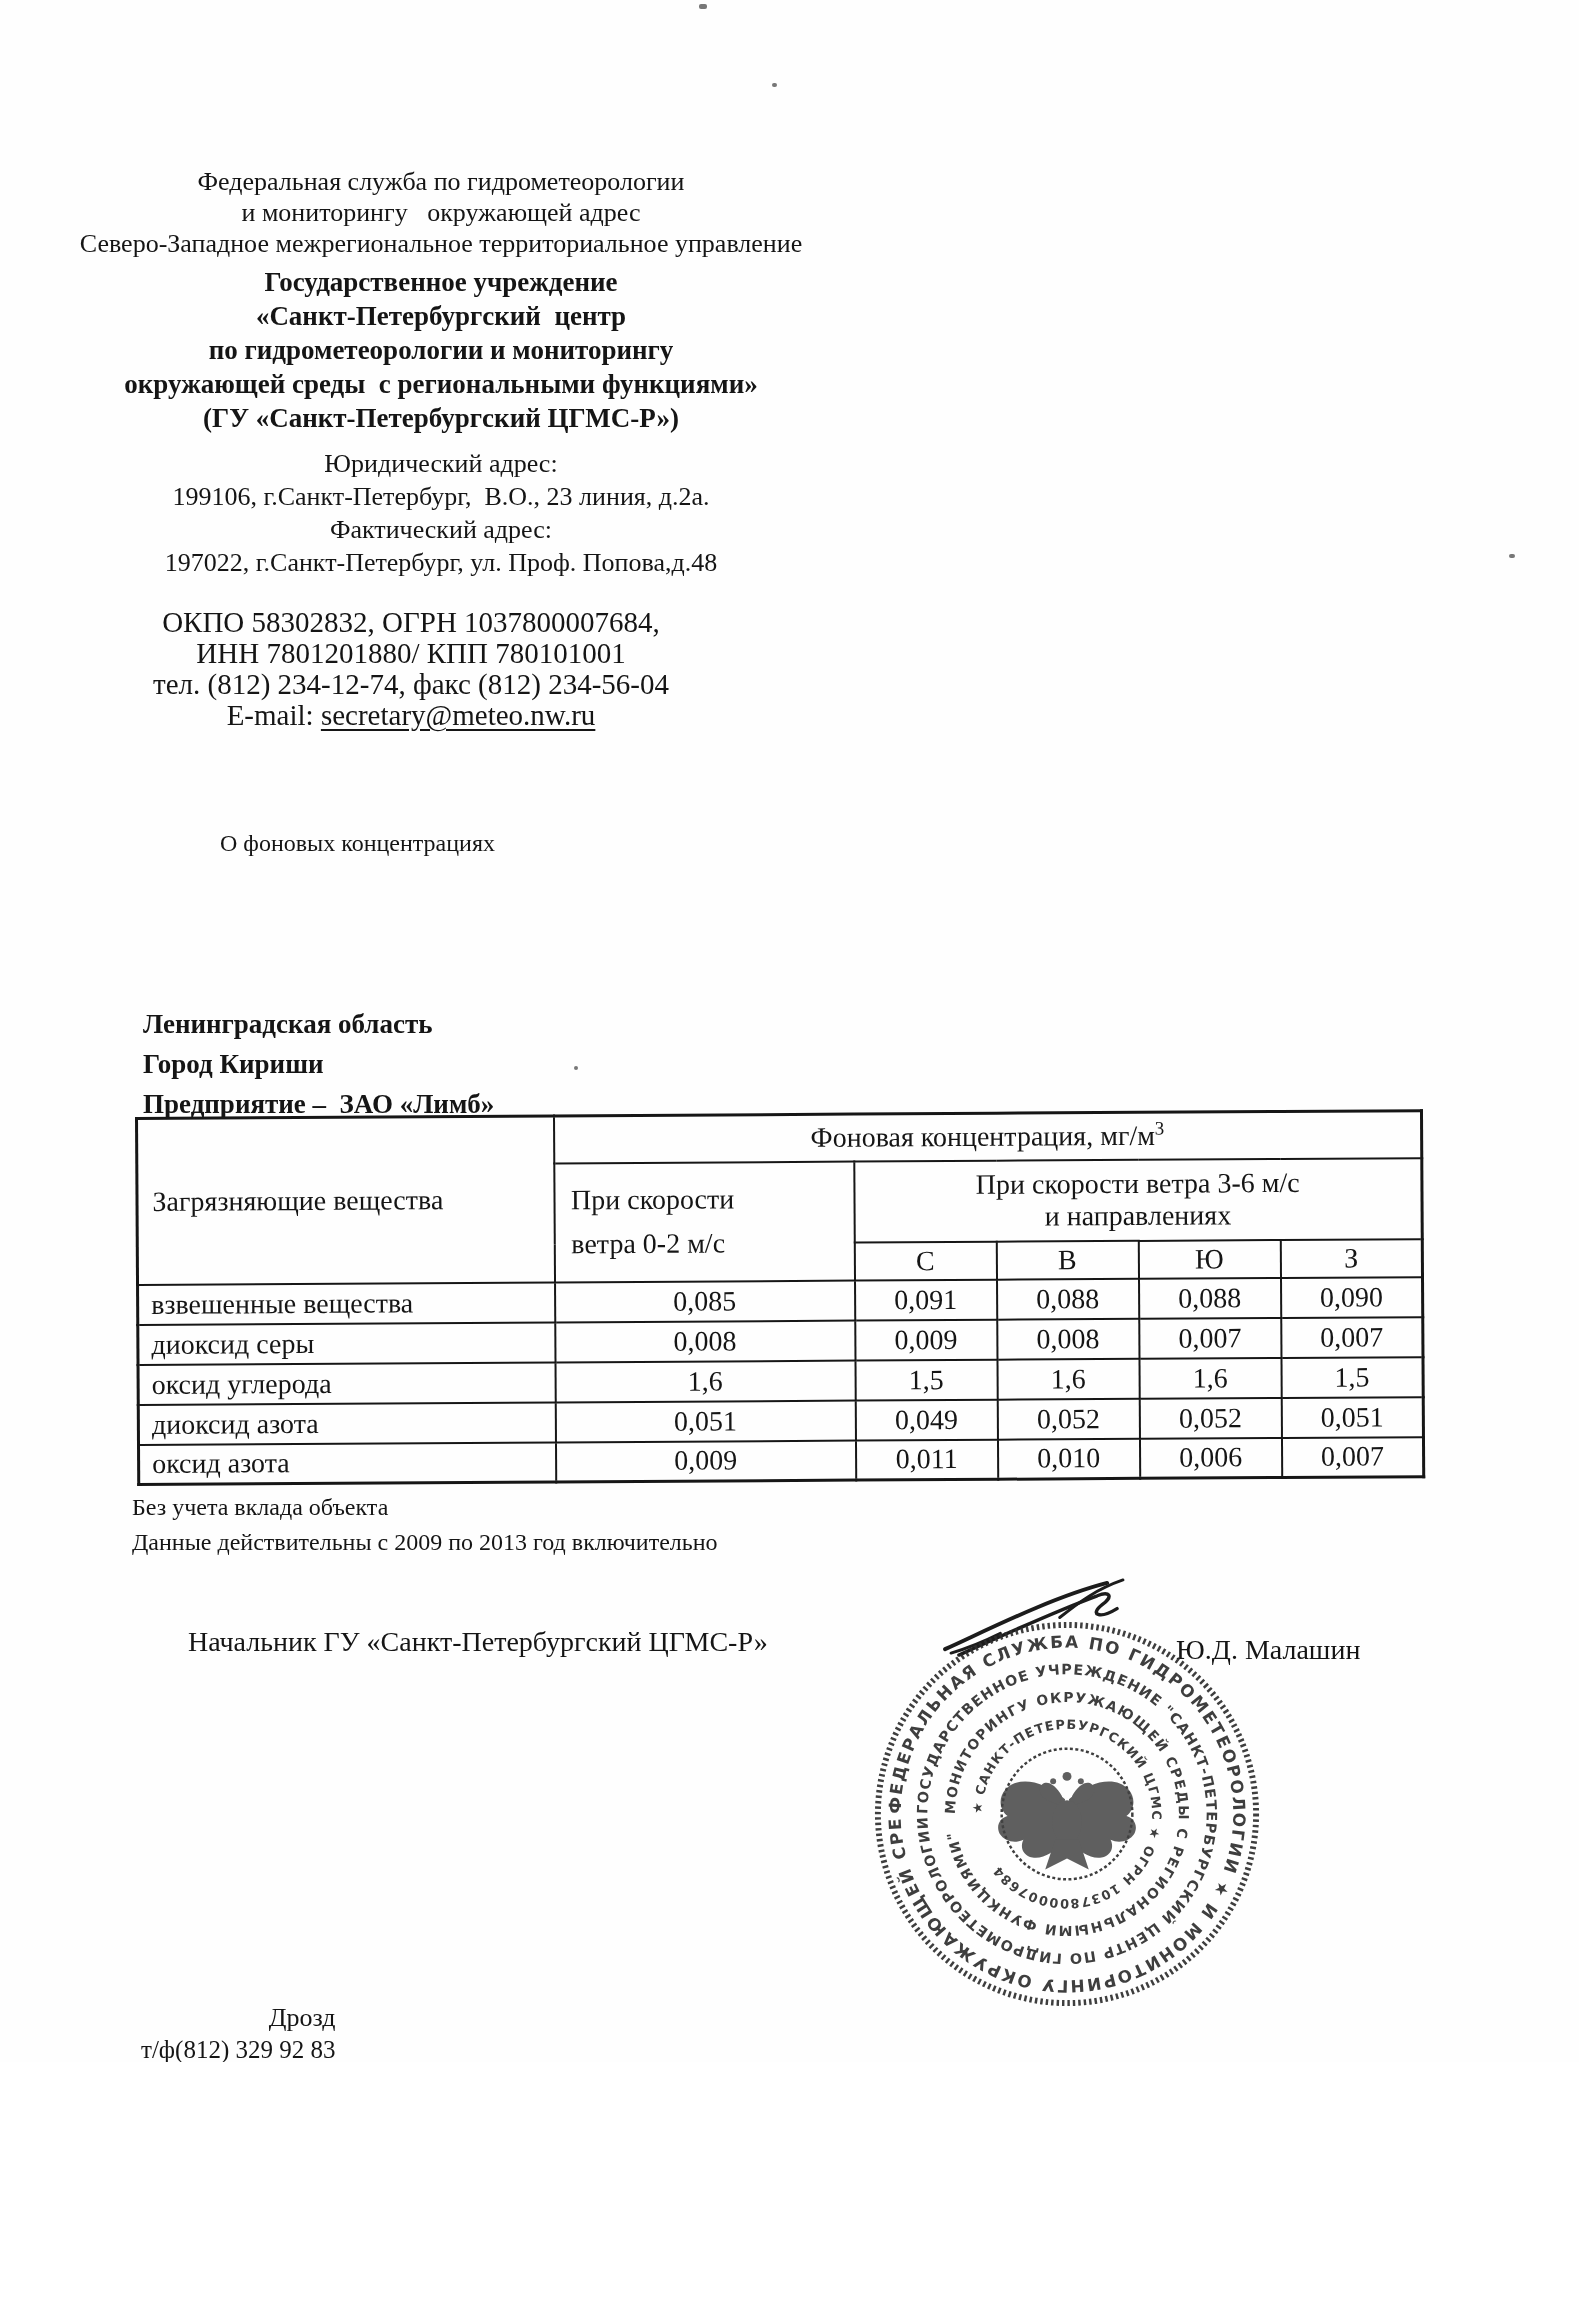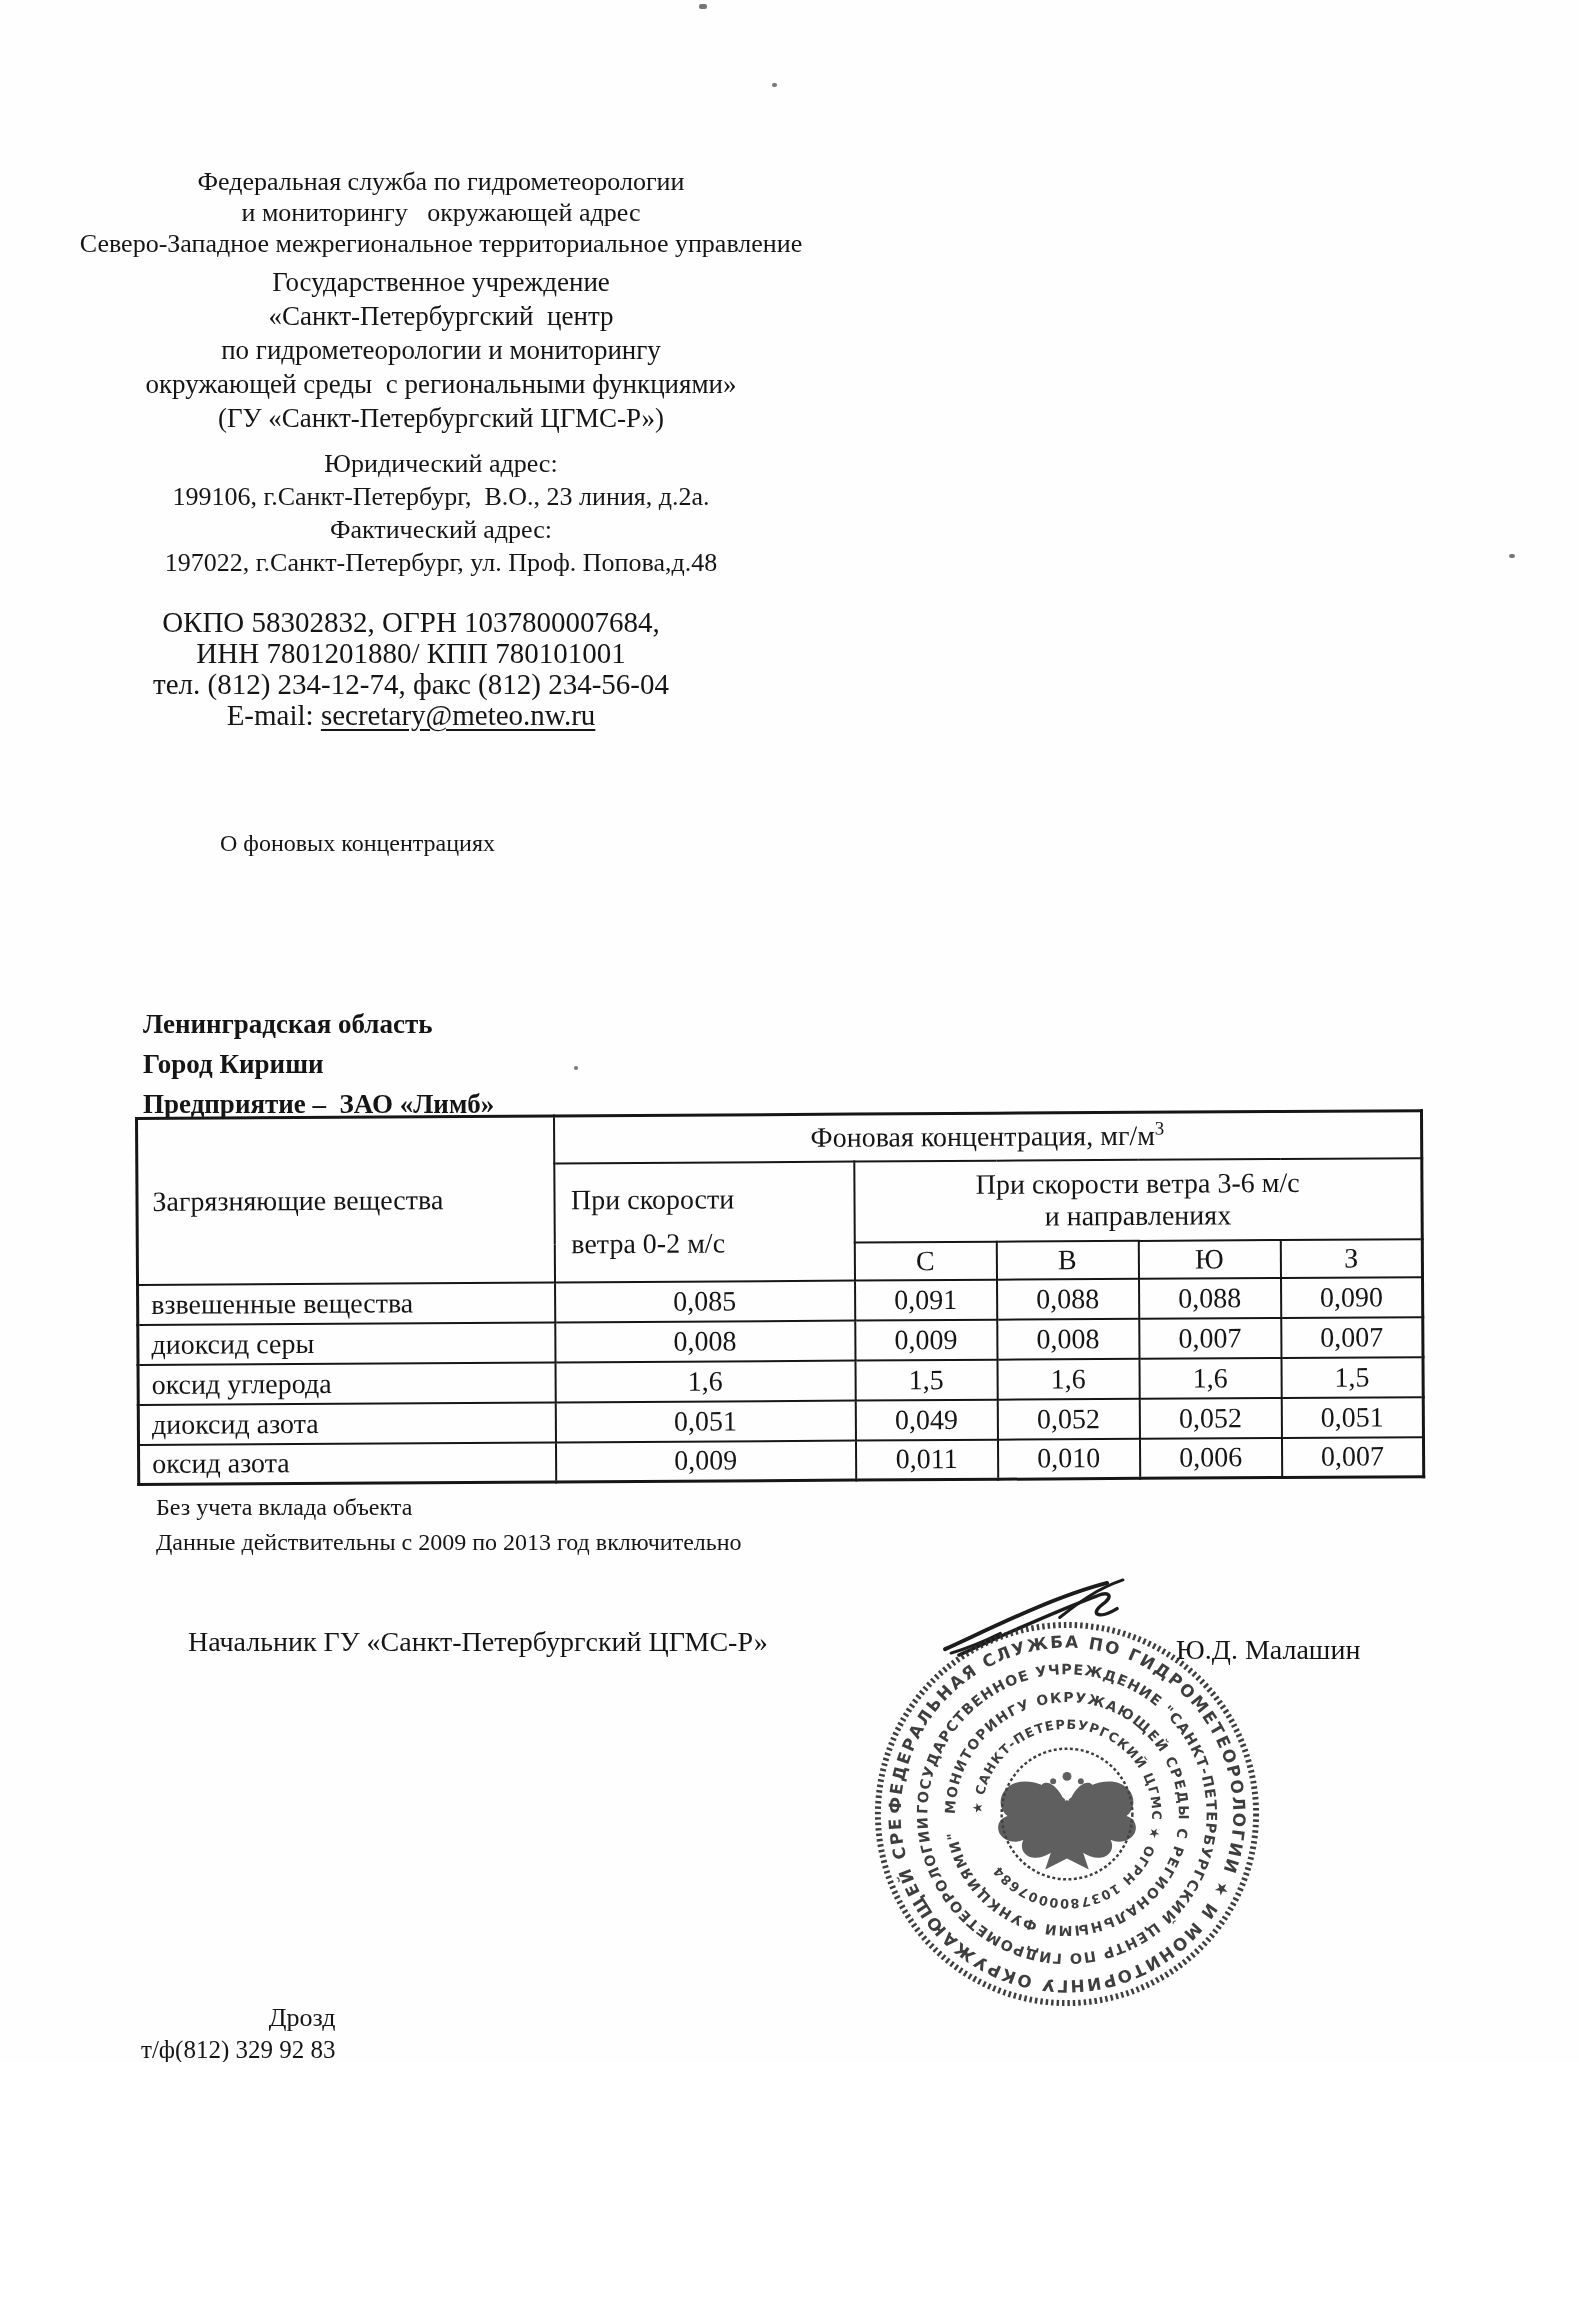--- a/index.html
+++ b/index.html
@@ -10,21 +10,21 @@
     font-family:"Liberation Serif", serif;
     color:#151515;
     overflow:hidden;
   }
   .pre{white-space:pre-wrap;}
 
   
   .letterhead{position:absolute;left:45px;top:166px;width:792px;text-align:center;}
   .lh-line{font-size:26px;line-height:31px;}
   .org-block{margin-top:6px;}
-  .org-line{font-size:27px;line-height:34px;font-weight:400;}
+  .org-line{font-size:27px;line-height:34px;font-weight:700;}
   .addr-block{margin-top:12px;}
   .addr-line{font-size:26px;line-height:33px;}
   .okpo-block{margin-top:28px;transform:translateX(-30px);}
   .okpo-line{font-size:29px;line-height:31px;}
   .email-underline{text-decoration:underline;text-underline-offset:4px;}
 
   .subject{position:absolute;left:220px;top:830px;font-size:24px;}
 
   .location{position:absolute;left:143px;top:1004px;font-weight:700;font-size:27px;line-height:40px;}
 
@@ -41,21 +41,21 @@
   td.c{text-align:center;}
   td.lbl{text-align:left;padding-left:12px;}
   .pollutant-head{max-width:297px;line-height:50px;padding-left:2px;}
   .calm-head{max-width:188px;line-height:44px;padding-left:4px;}
   .row-h1{height:47px;}
   .row-h2{height:81px;}
   .row-h3{height:38px;}
   .row-d{height:40px;}
   sup.m3{font-size:19px;vertical-align:super;line-height:0;}
 
-  .notes{position:absolute;left:156px;top:1490px;font-size:24px;line-height:35px;}
+  .notes{position:absolute;left:132px;top:1490px;font-size:24px;line-height:35px;}
 
   .sig-title{position:absolute;left:188px;top:1626px;font-size:28px;}
   .sig-name{position:absolute;left:1176px;top:1634px;font-size:28px;}
 
   .signature-svg{position:absolute;left:941px;top:1576px;}
   .stamp-svg{position:absolute;left:869px;top:1616px;opacity:.92;}
   .stamp-text{font-family:"DejaVu Sans", sans-serif;font-weight:700;fill:#2e2e2e;}
 
   .contact{position:absolute;left:141px;top:2000px;}
   .contact-name{font-size:26px;line-height:36px;text-align:right;}

